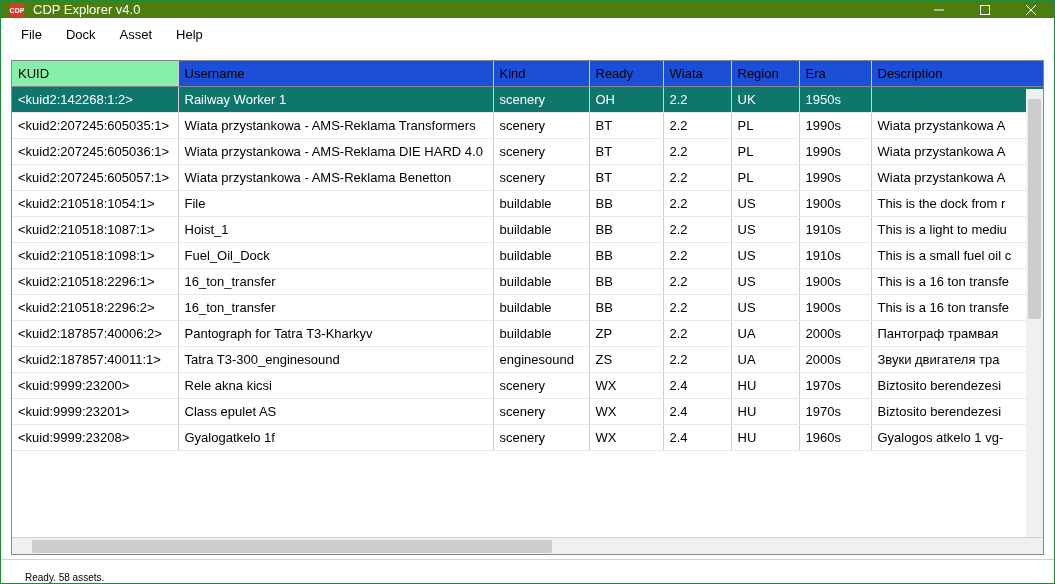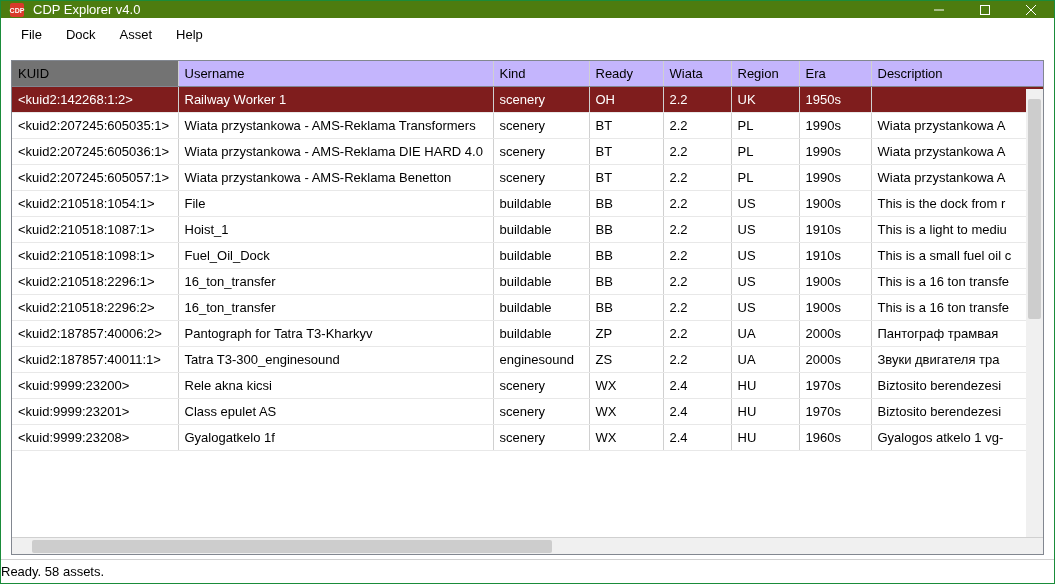--- a/index.html
+++ b/index.html
@@ -12,34 +12,34 @@
 .titlebar .spacer { flex: 1; }
 .titlebar .win-btn { width: 46px; height: 32px; display: flex; align-items: center; justify-content: center; cursor: pointer; }
 .titlebar .win-btn svg { width: 10px; height: 10px; stroke: #fff; stroke-width: 1; fill: none; }
 .menubar { height: 26px; display: flex; align-items: center; padding: 16px 8px; background: #fff; }
 .menubar .menu-item { padding: 4px 12px; cursor: pointer; }
 .content-area { flex: 1; padding: 10px 10px 4px 10px; display: flex; flex-direction: column; overflow: hidden; }
 .table-wrap { flex: 1; border: 1px solid #828790; overflow: hidden; position: relative; display: flex; flex-direction: column; }
 .table-scroll { flex: 1; overflow: auto; }
 table { border-collapse: collapse; width: 100%; table-layout: fixed; }
 th, td { text-align: left; padding: 5px 6px; white-space: nowrap; overflow: hidden; text-overflow: clip; border-right: 1px solid #d0d0d0; border-bottom: 1px solid #e8e8e8; font-size: 13px; }
-th { background: #c4b5fd; border-bottom: 1px solid #828790; font-weight: normal; position: sticky; top: 0; }
-th.sorted { background: #737373; }
-tr.selected td { background: #7f1d1d; color: #fff; }
+th { background: #1d4ed8; border-bottom: 1px solid #828790; font-weight: normal; position: sticky; top: 0; }
+th.sorted { background: #86efac; }
+tr.selected td { background: #0f766e; color: #fff; }
 .col-kuid { width: 166px; }
 .col-username { width: 315px; }
 .col-kind { width: 96px; }
 .col-class { width: 74px; }
 .col-build { width: 68px; }
 .col-region { width: 68px; }
 .col-era { width: 72px; }
 .col-desc { width: 300px; }
 .hscroll-area { height: 17px; background: #f0f0f0; border-top: 1px solid #d0d0d0; position: relative; }
 .hscroll-thumb { position: absolute; left: 20px; top: 2px; height: 13px; width: 520px; background: #cdcdcd; border-radius: 2px; }
-.statusbar { height: 24px; border-top: 1px solid #d0d0d0; display: flex; align-items: center; padding: 0 0; font-size: 13px; }
+.statusbar { height: 24px; border-top: 1px solid #d0d0d0; display: flex; align-items: flex-end; padding: 0 24px; font-size: 10px; }
 .vscrollbar { position: absolute; right: 0; top: 28px; bottom: 17px; width: 17px; background: #f0f0f0; }
 .vscrollbar .thumb { position: absolute; left: 2px; width: 13px; top: 10px; height: 220px; background: #cdcdcd; border-radius: 2px; }
 </style>
 </head>
 <body>
 
 <div class="window">
   <div class="titlebar">
     <span class="app-icon">
       <svg viewBox="0 0 16 16">

